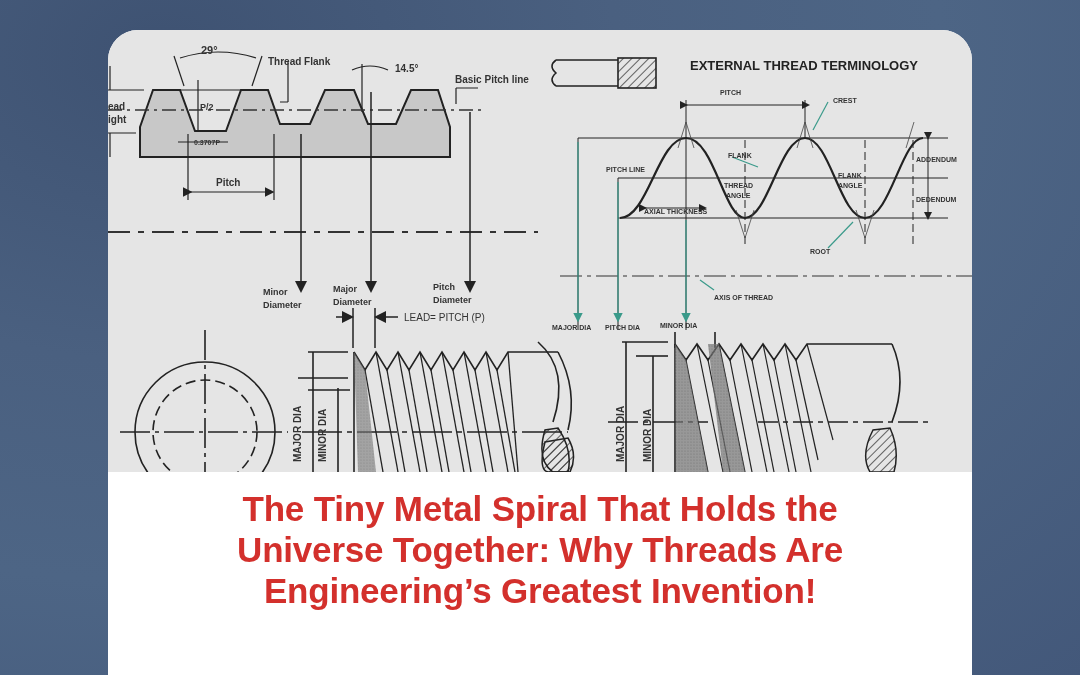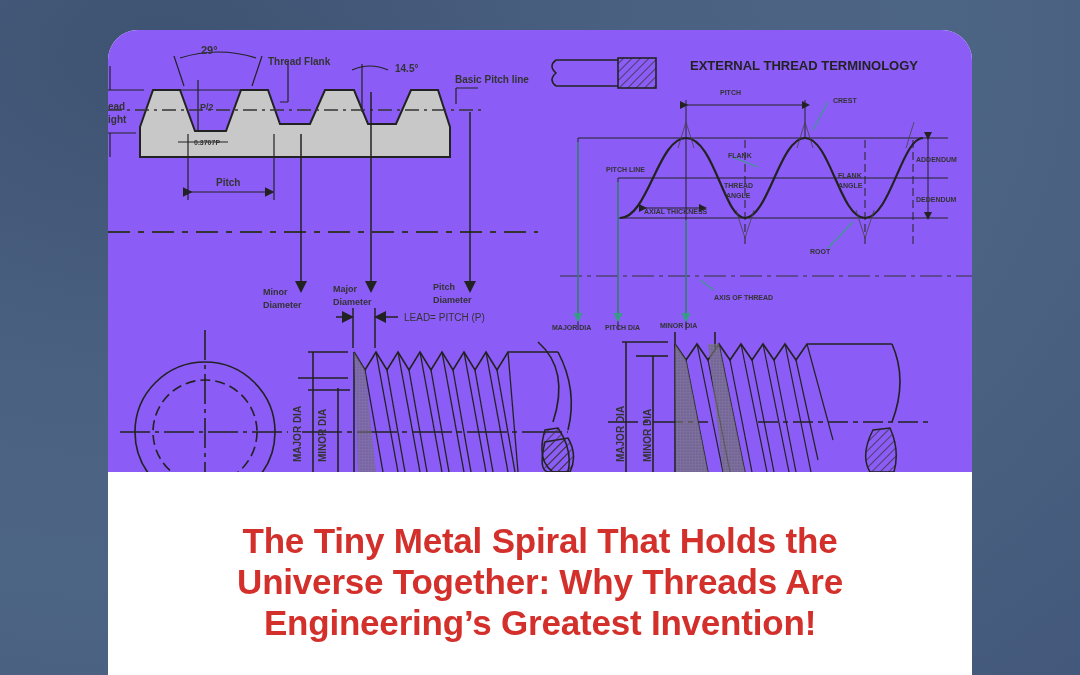--- a/index.html
+++ b/index.html
@@ -6,29 +6,29 @@
   body {
     width:1080px; height:675px; overflow:hidden; position:relative;
     background: radial-gradient(ellipse at 15% 8%, #3e5272 0%, #4a6080 35%, #4d6585 60%, #43587a 100%);
     font-family: "Liberation Sans", sans-serif;
   }
   .card {
     position:absolute; left:108px; top:30px; width:864px; height:700px;
     background:#ffffff; border-radius:30px 30px 0 0; overflow:hidden;
   }
   .diagram {
-    position:absolute; left:0; top:0; width:864px; height:442px; background:#8b5cf6;
+    position:absolute; left:0; top:0; width:864px; height:442px; background:#e5e5e5;
   }
   .diagram svg { position:absolute; left:0; top:0; }
   .dlabel { font-family:"Liberation Sans", sans-serif; font-weight:bold; fill:#333; }
   .title-wrap {
     position:absolute; left:0; top:442px; width:864px; text-align:center;
   }
   .title {
-    margin:48px auto 0; width:720px;
+    margin:16px auto 0; width:720px;
     color:#d3302c; font-family:"Liberation Sans", sans-serif; font-weight:bold;
     font-size:35px; line-height:41px; letter-spacing:-0.2px;
   }
 </style>
 </head>
 <body>
 
 <div class="card">
   <div class="diagram">
     <svg width="864" height="442" viewBox="0 0 864 442">

